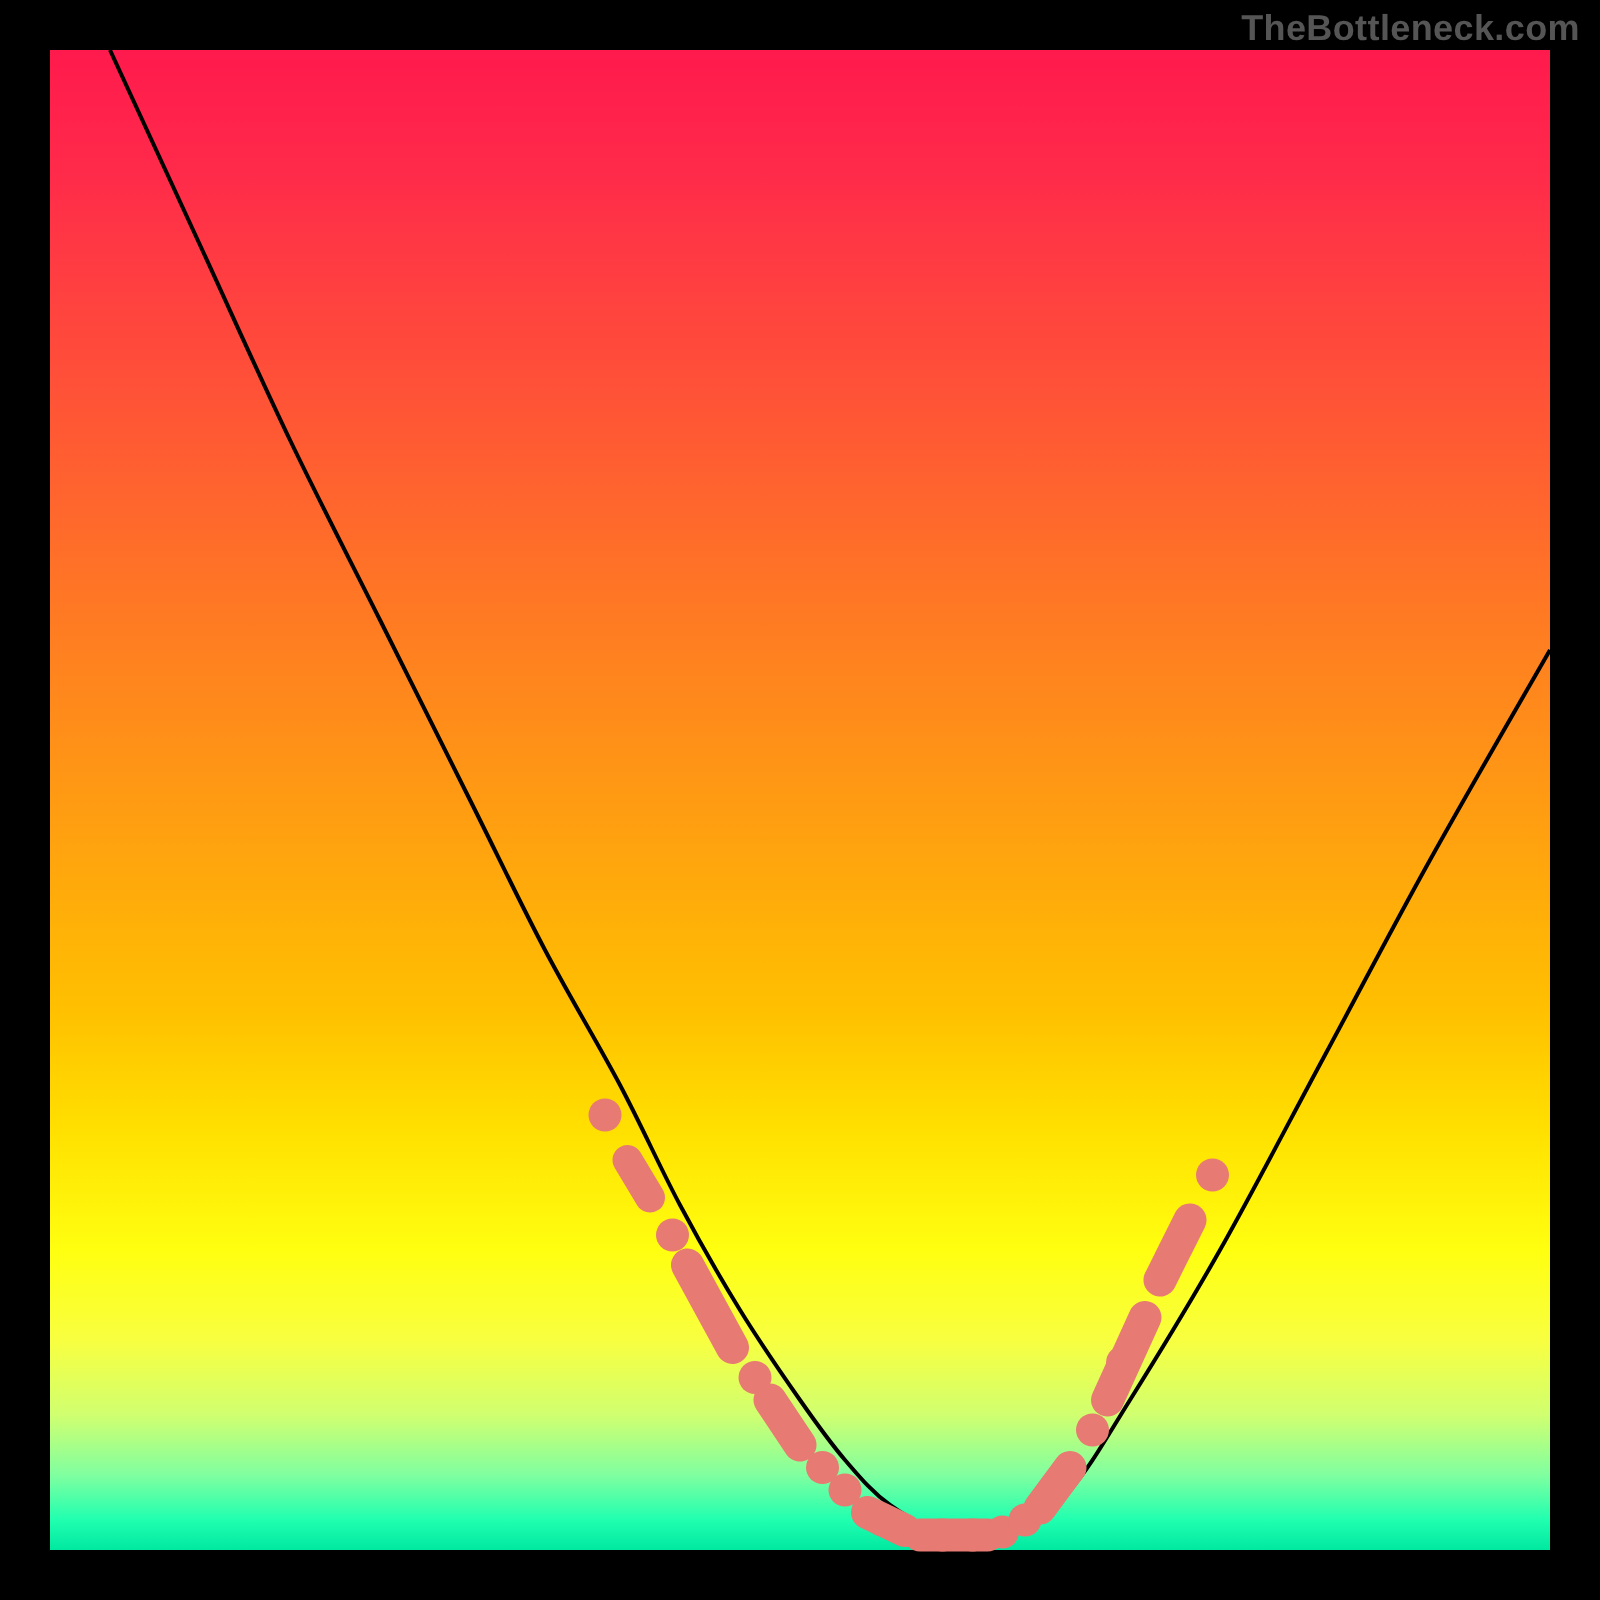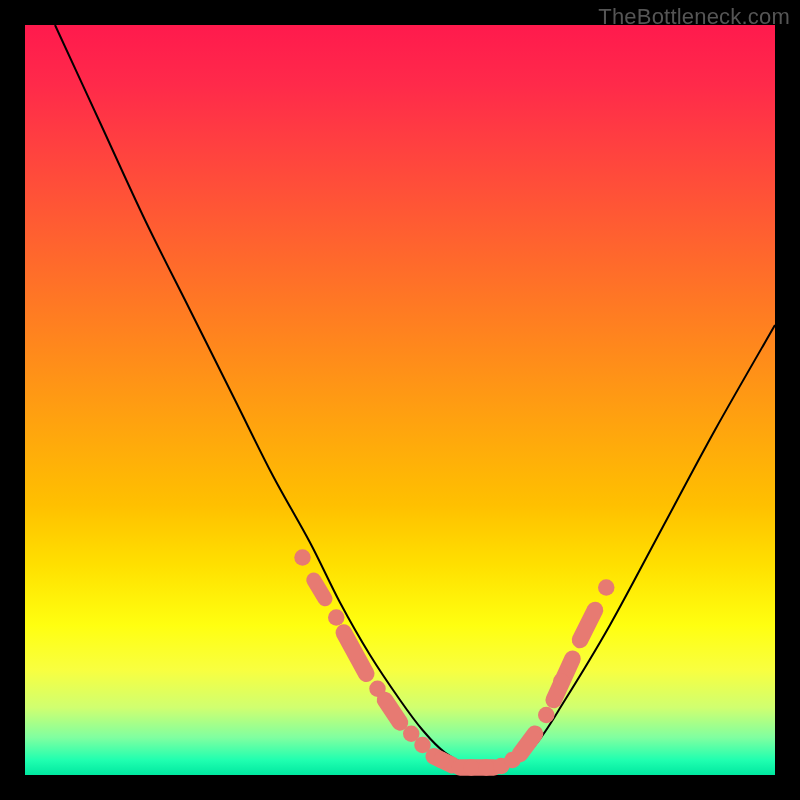--- a/index.html
+++ b/index.html
@@ -30,22 +30,22 @@
       #f8ff40 86%,
       #d0ff70 91%,
       #80ffa0 95%,
       #20ffb0 98%,
       #00e8a0 100%);
   }
   .watermark {
     position: absolute;
     top: 4px;
     right: 10px;
-    font-size: 22px;
-    font-weight: 400;
+    font-size: 18px;
+    font-weight: 700;
     color: #555;
     letter-spacing: 0.2px;
   }
   svg.curve {
     position: absolute;
     left: 25px;
     top: 25px;
     width: 750px;
     height: 750px;
     overflow: visible;

